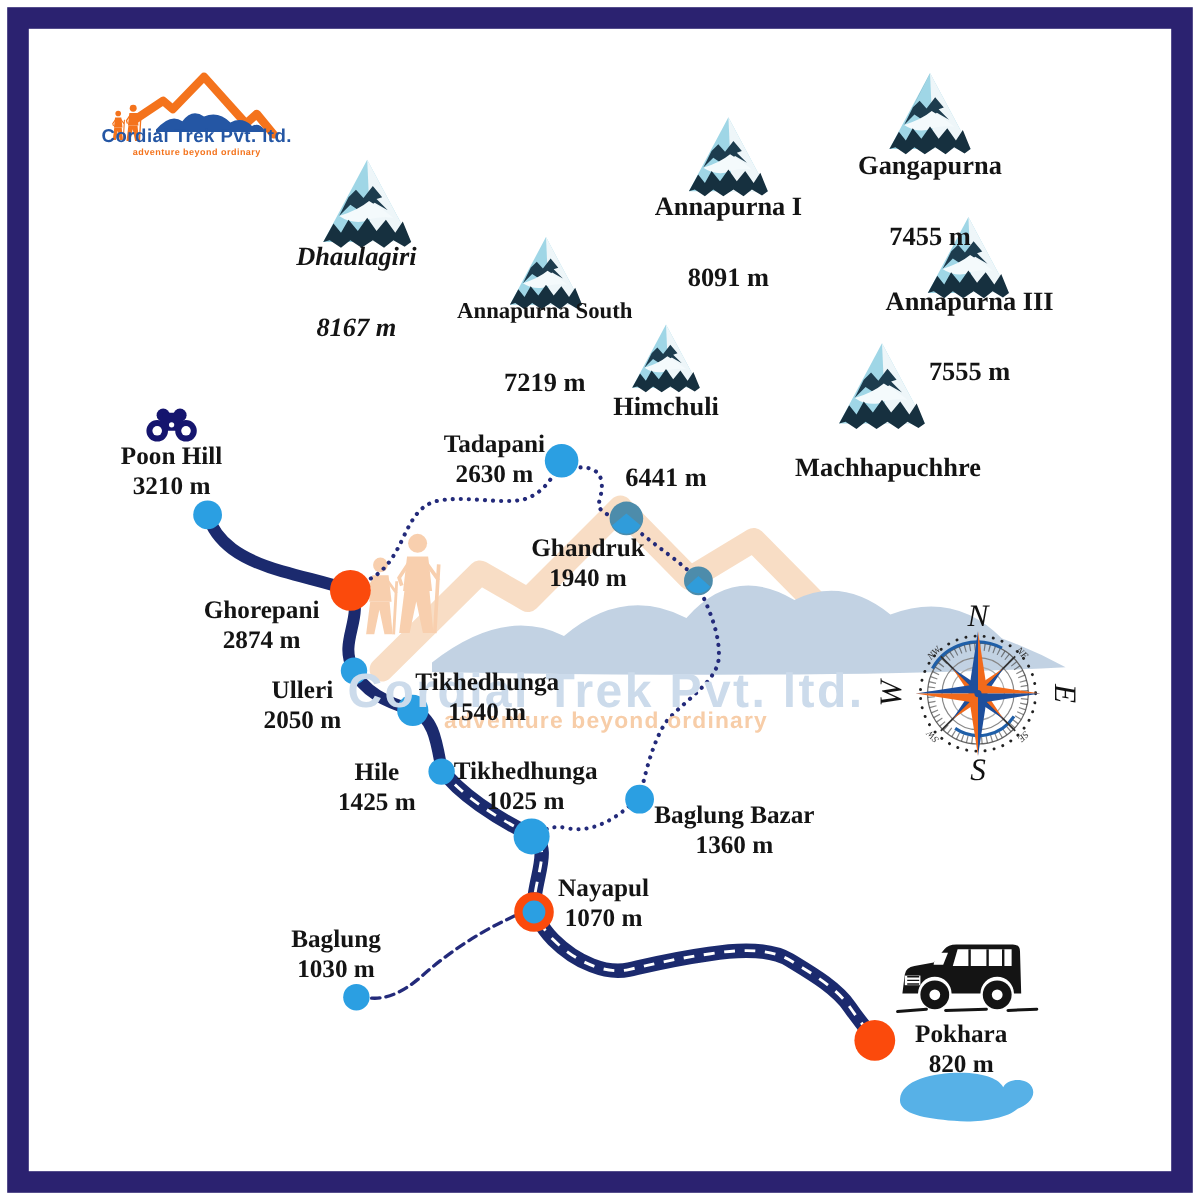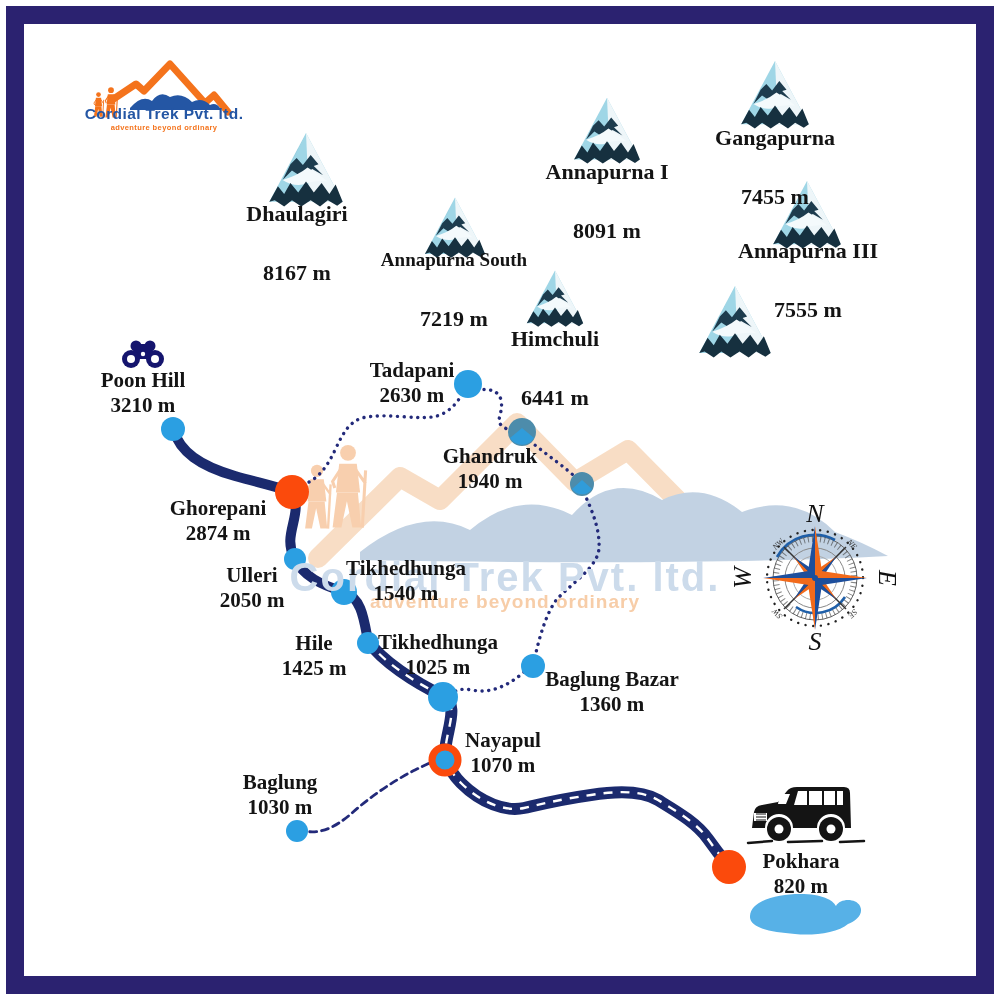--- a/index.html
+++ b/index.html
@@ -212,21 +212,21 @@
     <use href="#hiker" x="103" y="83" width="16" height="40" color="#f4731c"></use>
   </g>
 </svg>
 
 <div class="logo-name">Cordial Trek Pvt. ltd.</div>
 <div class="logo-tagline">adventure beyond ordinary</div>
 
 <div class="wm-name">Cordial Trek Pvt. ltd.</div>
 <div class="wm-tagline">adventure beyond ordinary</div>
 
-<div class="label mountain" style="left:297px;top:227px;">
+<div class="label mountain" style="left:297px;top:227px;font-style:italic;">
   <div class="l1">Dhaulagiri</div>
   <div class="l2">8167 m</div>
 </div>
 <div class="label mountain small" style="left:454px;top:273px;">
   <div class="l1">Annapurna South</div>
   <div class="l2">7219 m</div>
 </div>
 <div class="label mountain" style="left:607px;top:185px;">
   <div class="l1">Annapurna I</div>
   <div class="l2">8091 m</div>
@@ -237,20 +237,21 @@
 </div>
 <div class="label mountain" style="left:808px;top:264px;">
   <div class="l1">Annapurna III</div>
   <div class="l2">7555 m</div>
 </div>
 <div class="label mountain" style="left:555px;top:352px;">
   <div class="l1">Himchuli</div>
   <div class="l2">6441 m</div>
 </div>
 <div class="label mountain" style="left:740px;top:373px;">
+  <div class="l1">Machhapuchhre</div>
 </div>
 
 <div class="label station" style="left:143px;top:393px;">
   <div class="l1">Poon Hill</div>
   <div class="l2">3210 m</div>
 </div>
 <div class="label station" style="left:218px;top:521px;">
   <div class="l1">Ghorepani</div>
   <div class="l2">2874 m</div>
 </div>

